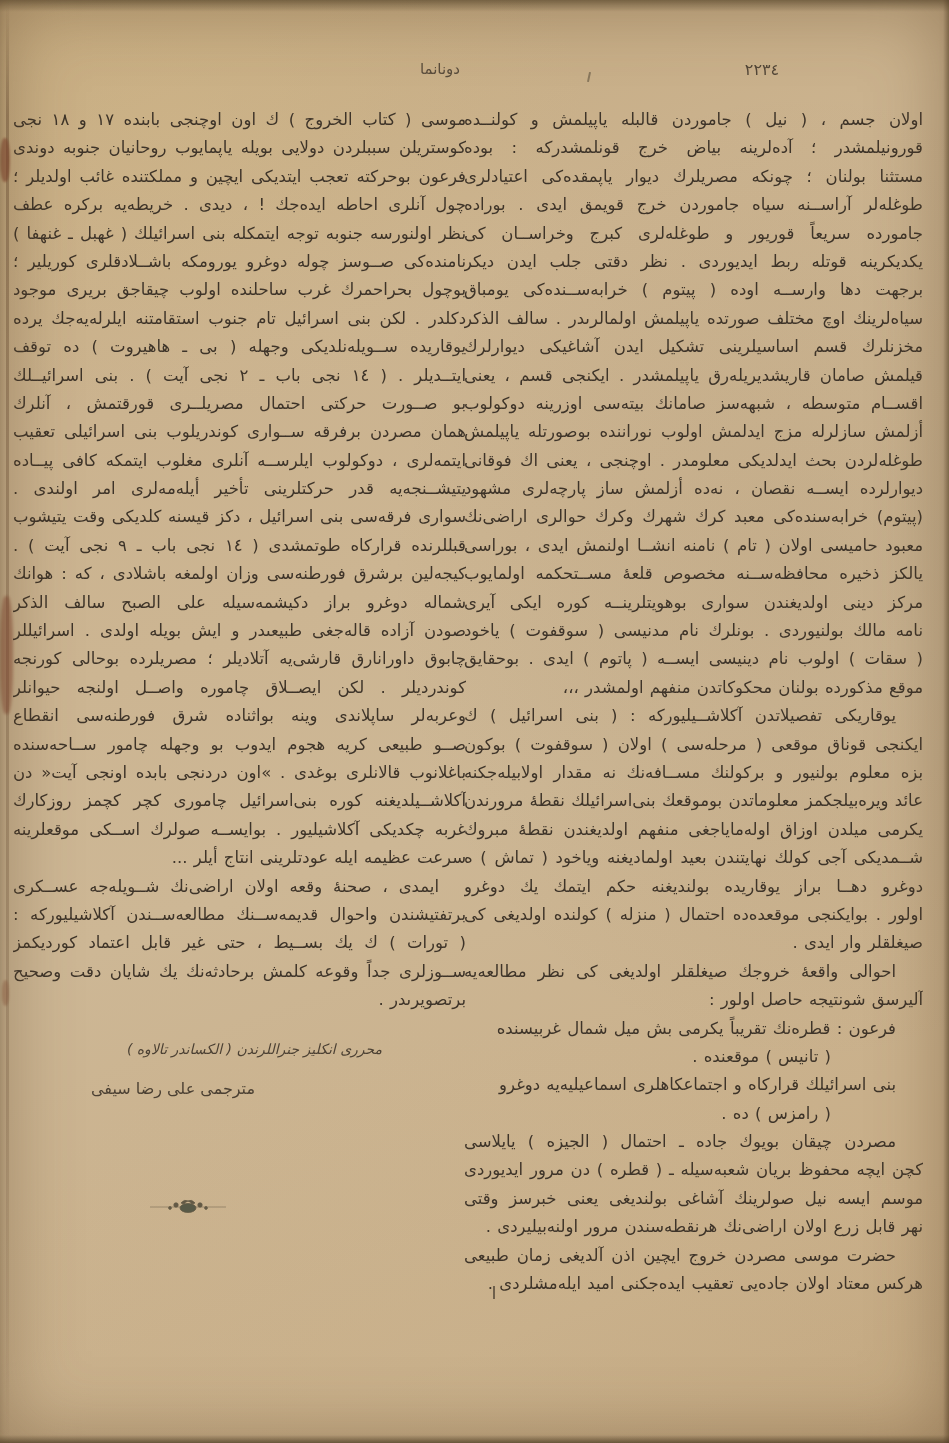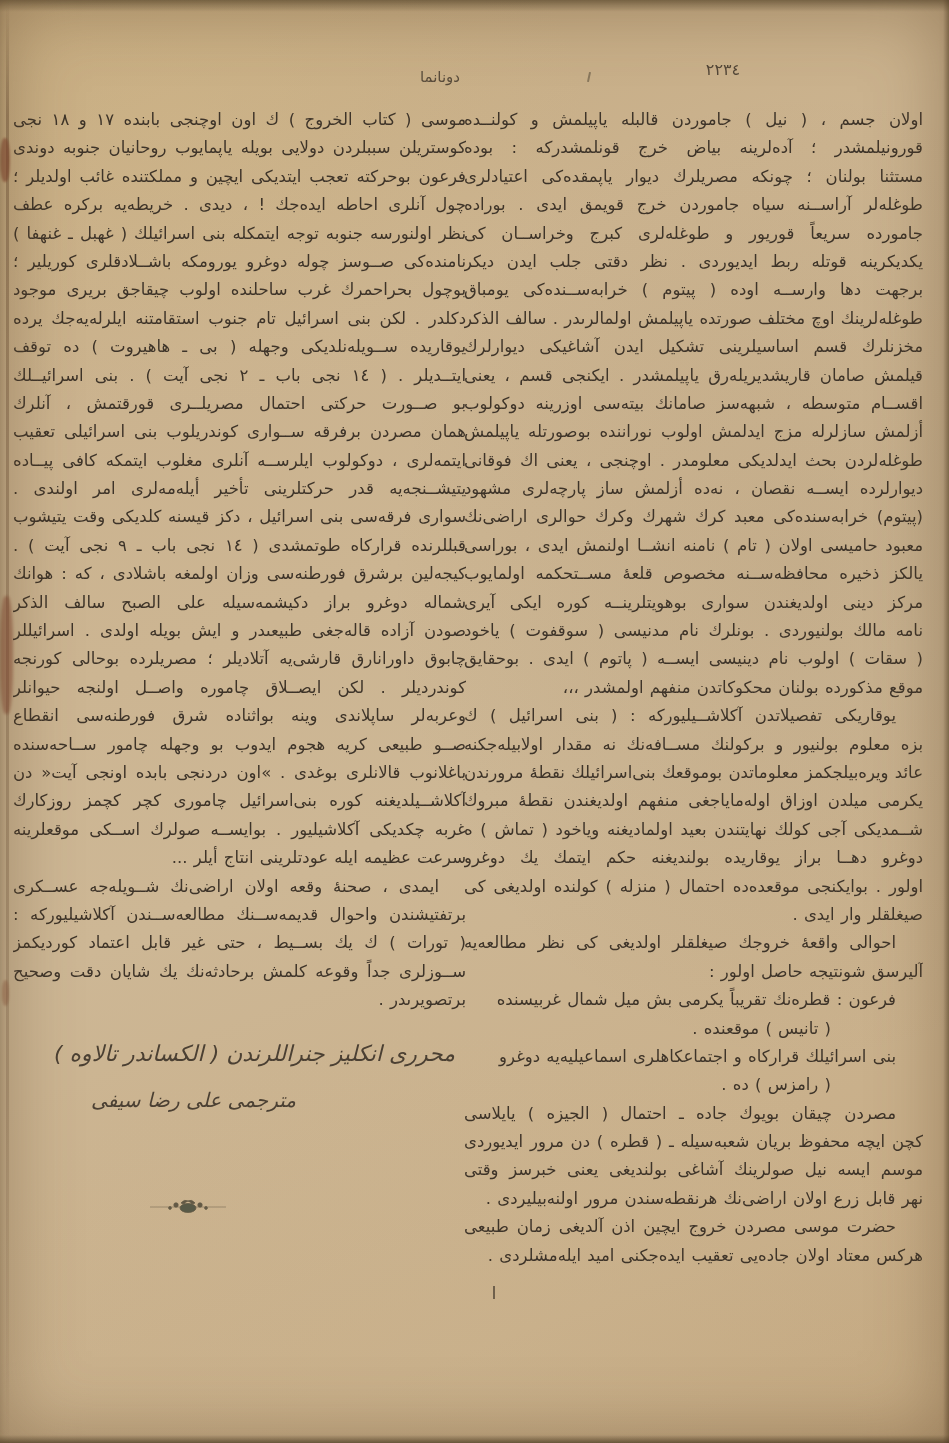--- a/index.html
+++ b/index.html
@@ -26,45 +26,45 @@
     background:linear-gradient(270deg, rgba(70,52,28,0.40), rgba(70,52,28,0)); }
   .fold-line { position:absolute; left:6px; top:0; bottom:0; width:3px;
     background:linear-gradient(rgba(90,62,38,0), rgba(90,62,38,0.38) 8%, rgba(90,62,38,0.22) 75%, rgba(90,62,38,0)); }
   .stain-a { position:absolute; left:0; top:138px; width:10px; height:44px;
     background:#7e3a26; opacity:.55; border-radius:45%; filter:blur(1px); }
   .stain-b { position:absolute; left:0; top:596px; width:13px; height:118px;
     background:#7e3a26; opacity:.45; border-radius:40%; filter:blur(1.5px); }
   .stain-c { position:absolute; left:2px; top:980px; width:7px; height:26px;
     background:#84452c; opacity:.35; border-radius:45%; filter:blur(1px); }
 
-  .hdr-number { position:absolute; top:60px; left:699px; width:48px;
+  .hdr-number { position:absolute; top:60px; left:738px; width:48px;
     font-size:16px; letter-spacing:2px; text-align:center; opacity:.85; }
-  .hdr-title  { position:absolute; top:68px; left:410px; width:60px;
+  .hdr-title  { position:absolute; top:60px; left:410px; width:60px;
     font-size:15px; text-align:center; opacity:.8; }
   .hdr-speck  { position:absolute; top:72px; left:588px; width:2px; height:10px;
     background:#4a3f30; opacity:.5; transform:rotate(12deg); }
 
   .col { position:absolute; top:106px; direction:rtl; font-size:16.5px; }
   .col-right { right:26px;  width:459px; }
   .col-left  { left:13px;  width:453px; }
 
   .para { margin:0; }
   .line {
     height:28.4px; line-height:28.4px; overflow:hidden;
     text-align:justify; text-align-last:justify;
     word-spacing:1px;
   }
   .line.last { text-align-last:right; }
   .para.indent .line:first-child { padding-right:27px; }
   .para.offset .line { padding-right:92px; }
 
   .signature { margin-top:26px; direction:rtl; }
-  .sig-author { text-align:center; font-style:italic; font-size:22px; opacity:.9; padding-left:30px; }
+  .sig-author { text-align:center; font-style:italic; font-size:14px; opacity:.9; padding-left:30px; }
   .sig-translator { margin-top:22px; text-align:left; padding-left:78px;
-    font-style:italic; font-size:20px; opacity:.9; }
+    font-size:16px; opacity:.9; }
 
   .ornament { position:absolute; left:148px; top:1196px; width:80px; height:22px; opacity:.8; }
 
   .tail-mark { position:absolute; left:493px; top:1286px; width:2px; height:13px;
     background:#3e3429; opacity:.65; }
 </style>
 </head>
 <body>
 
 <div class="page">
@@ -83,37 +83,38 @@
 
   <div class="col col-right">
       <div class="para">
         <div class="line">اولان جسم ، ( نيل ) جاموردن قالبله ياپيلمش و كولنــده</div>
         <div class="line">قورونيلمشدر ؛ آده‌لرينه بياض خرج قونلمشدركه : بوده</div>
         <div class="line">مستثنا بولنان ؛ چونكه مصريلرك ديوار ياپمقده‌كى اعتيادلرى</div>
         <div class="line">طوغله‌لر آراســنه سياه جاموردن خرج قويمق ايدى . بوراده</div>
         <div class="line">جامورده سريعاً قوريور و طوغله‌لرى كبرج وخراســان كى</div>
         <div class="line">يكديكرينه قوتله ربط ايديوردى . نظر دقتى جلب ايدن ديكر</div>
         <div class="line">برجهت دها وارســه اوده ( پيتوم ) خرابه‌ســنده‌كى يومباق</div>
-        <div class="line">طوغله‌لرينك اوچ مختلف صورتده ياپيلمش اولمالرىدر . سالف الذكر</div>
+        <div class="line">سياه‌لرينك اوچ مختلف صورتده ياپيلمش اولمالرىدر . سالف الذكر</div>
         <div class="line">مخزنلرك قسم اساسيلرينى تشكيل ايدن آشاغيكى ديوارلرك طوغله‌لرى</div>
         <div class="line">قيلمش صامان قاريشديريله‌رق ياپيلمشدر . ايكنجى قسم ، يعنى</div>
         <div class="line">اقســام متوسطه ، شبهه‌سز صامانك بيته‌سى اوزرينه دوكولوب</div>
         <div class="line">أزلمش سازلرله مزج ايدلمش اولوب نوراننده بوصورتله ياپيلمش</div>
         <div class="line">طوغله‌لردن بحث ايدلديكى معلومدر . اوچنجى ، يعنى اك فوقانى</div>
         <div class="line">ديوارلرده ايســه نقصان ، نه‌ده أزلمش ساز پارچه‌لرى مشهود اوليور .</div>
         <div class="line">(پيتوم) خرابه‌سنده‌كى معبد كرك شهرك وكرك حوالرى اراضى‌نك</div>
         <div class="line">معبود حاميسى اولان ( تام ) نامنه انشــا اولنمش ايدى ، بوراسى</div>
         <div class="line">يالكز ذخيره محافظه‌ســنه مخصوص قلعهٔ مســتحكمه اولمايوب برده</div>
         <div class="line">مركز دينى اولديغندن سوارى بوهويتلرينــه كوره ايكى آيرى</div>
         <div class="line">نامه مالك بولنيوردى . بونلرك نام مدنيسى ( سوقفوت ) ياخود</div>
         <div class="line">( سقات ) اولوب نام دينيسى ايســه ( پاتوم ) ايدى . بوحقايق</div>
         <div class="line last">موقع مذكورده بولنان محكوكاتدن منفهم اولمشدر ،،،</div>
       </div>
       <div class="para indent">
         <div class="line">يوقاريكى تفصيلاتدن آكلاشــيليوركه : ( بنى اسرائيل ) ك</div>
+        <div class="line">ايكنجى قوناق موقعى ( مرحله‌سى ) اولان ( سوقفوت ) بوكون</div>
         <div class="line">بزه معلوم بولنيور و بركولنك مســافه‌نك نه مقدار اولابيله‌جكنه</div>
         <div class="line">عائد ويره‌بيلجكمز معلوماتدن بوموقعك بنى‌اسرائيلك نقطهٔ مرورندن</div>
         <div class="line">يكرمى ميلدن اوزاق اوله‌ماياجغى منفهم اولديغندن نقطهٔ مبروك</div>
         <div class="line">شــمديكى آجى كولك نهايتندن بعيد اولماديغنه وياخود ( تماش ) ه</div>
         <div class="line">دوغرو دهــا براز يوقاريده بولنديغنه حكم ايتمك يك دوغرو</div>
         <div class="line">اولور . بوايكنجى موقعده‌ده احتمال ( منزله ) كولنده اولديغى كى</div>
         <div class="line last">صيغلقلر وار ايدى .</div>
       </div>
       <div class="para indent">
         <div class="line">احوالى واقعهٔ خروجك صيغلقلر اولديغى كى نظر مطالعه‌يه</div>

